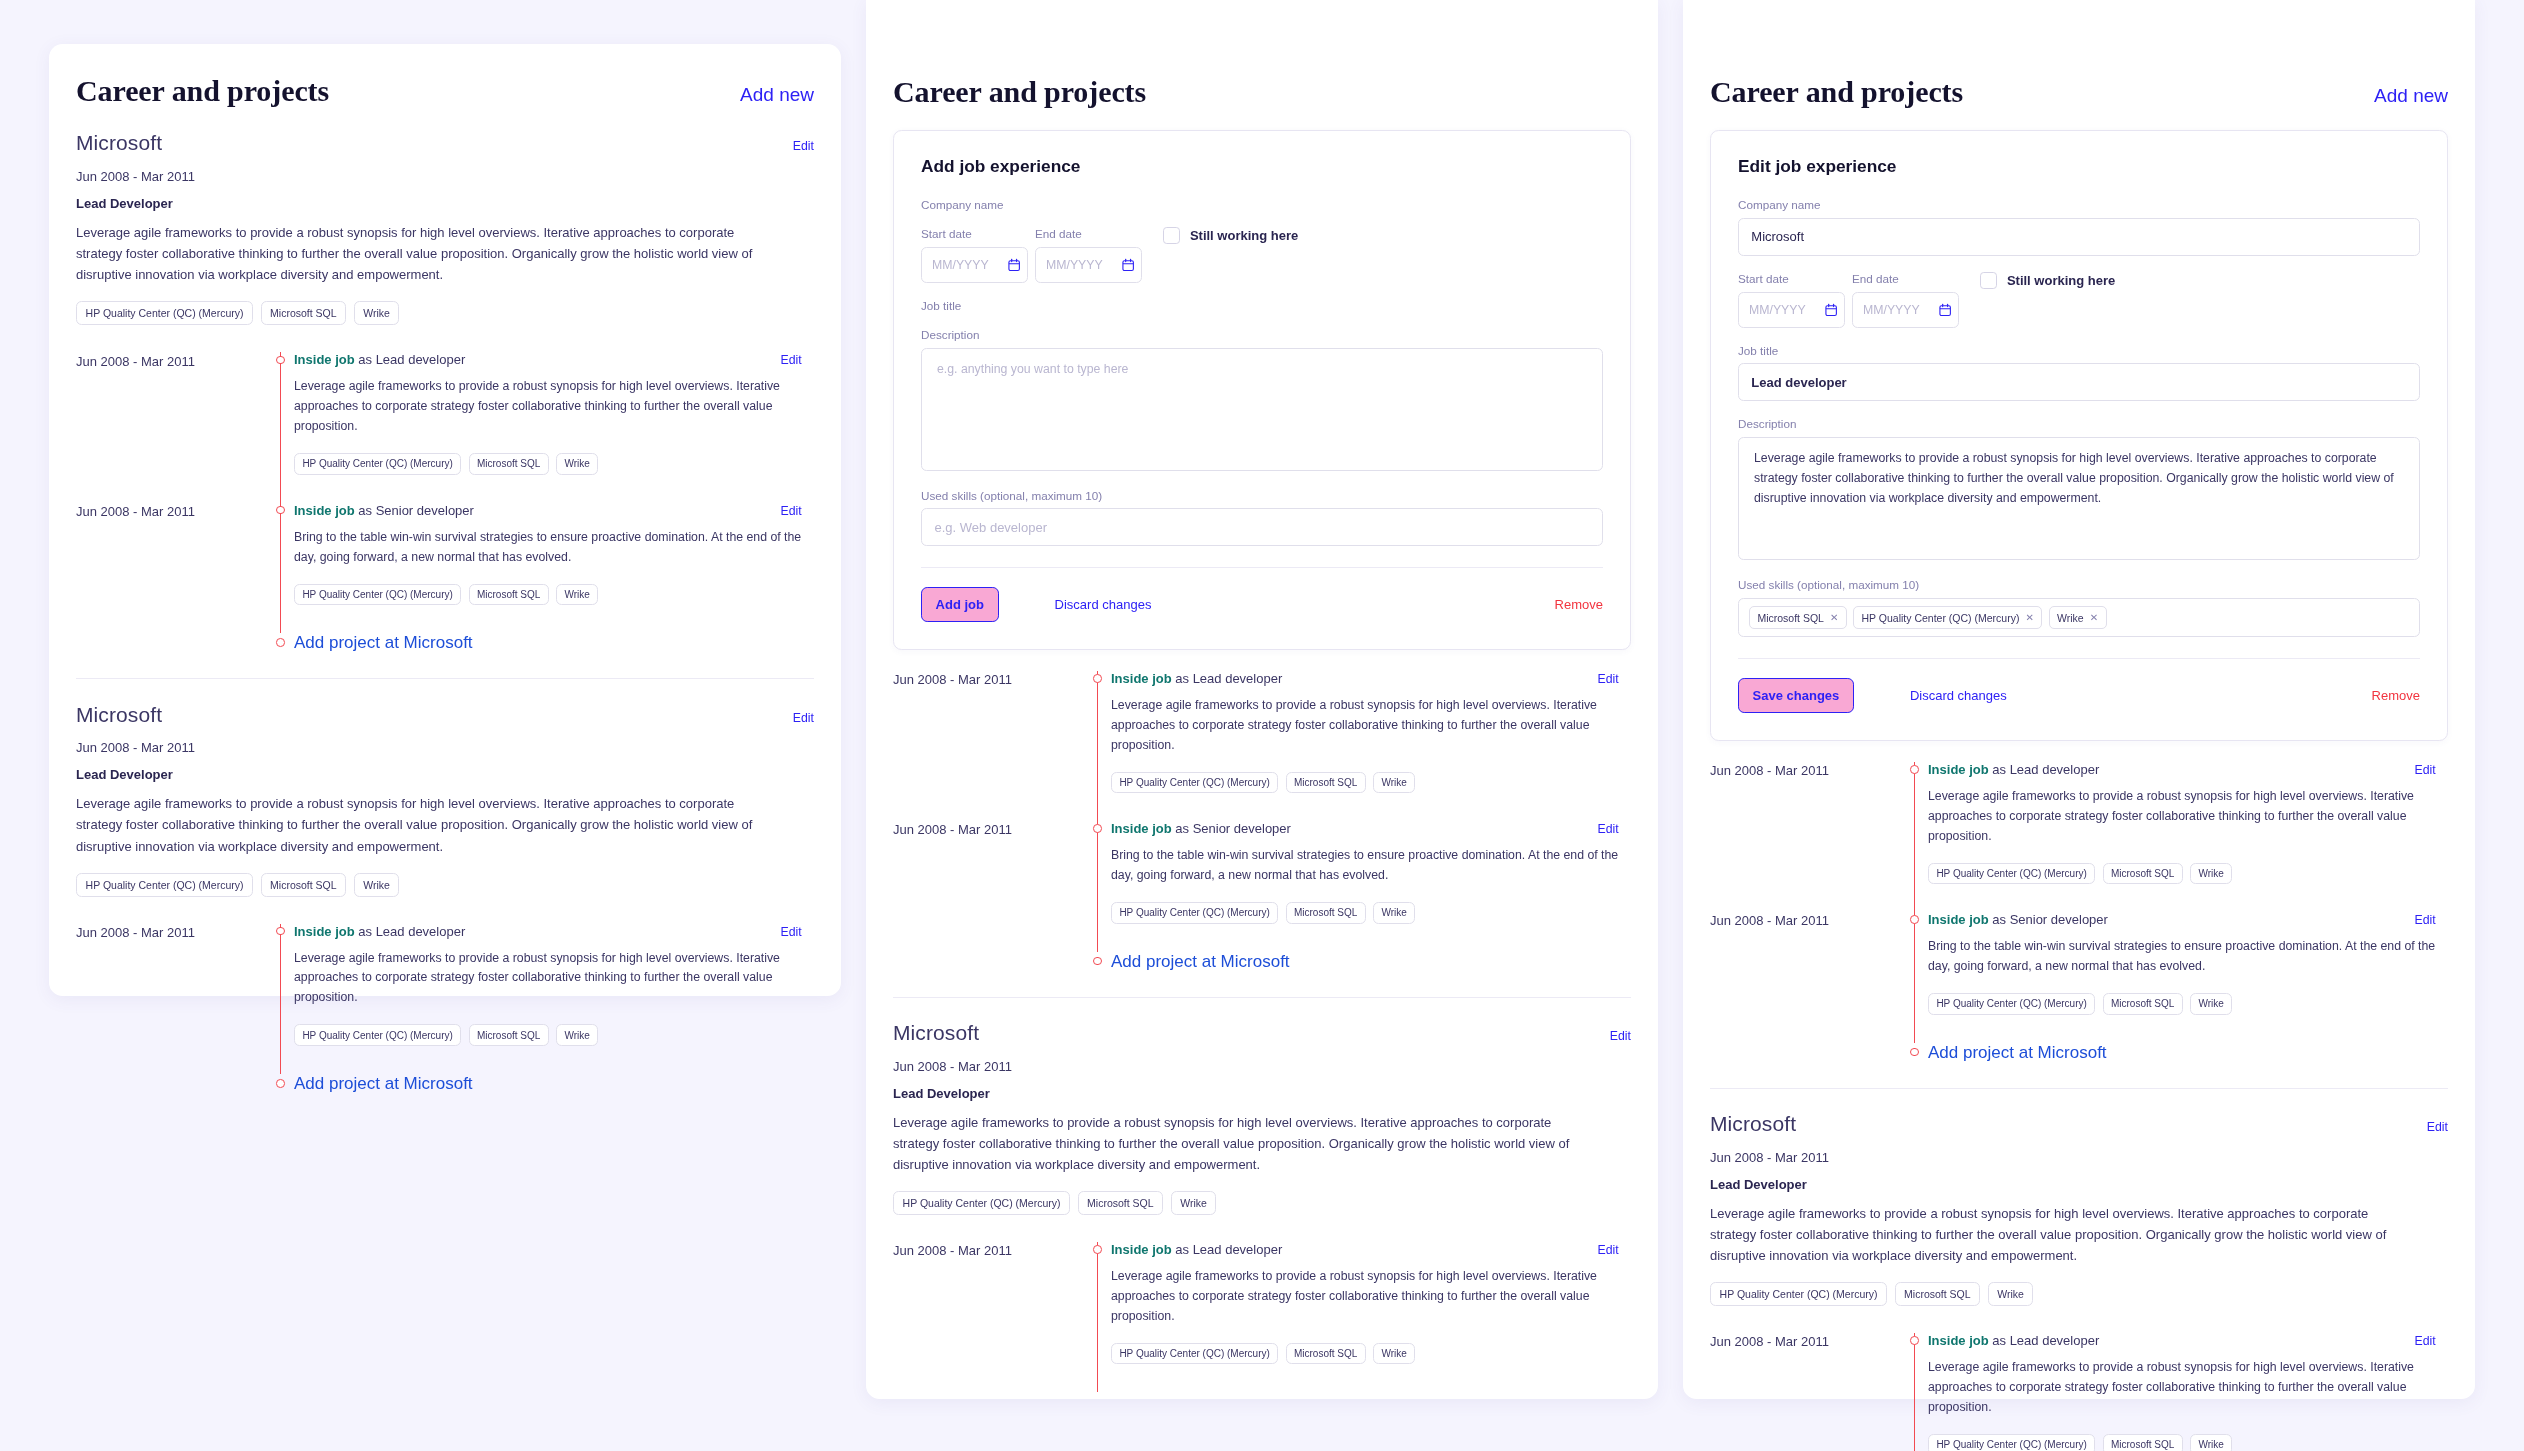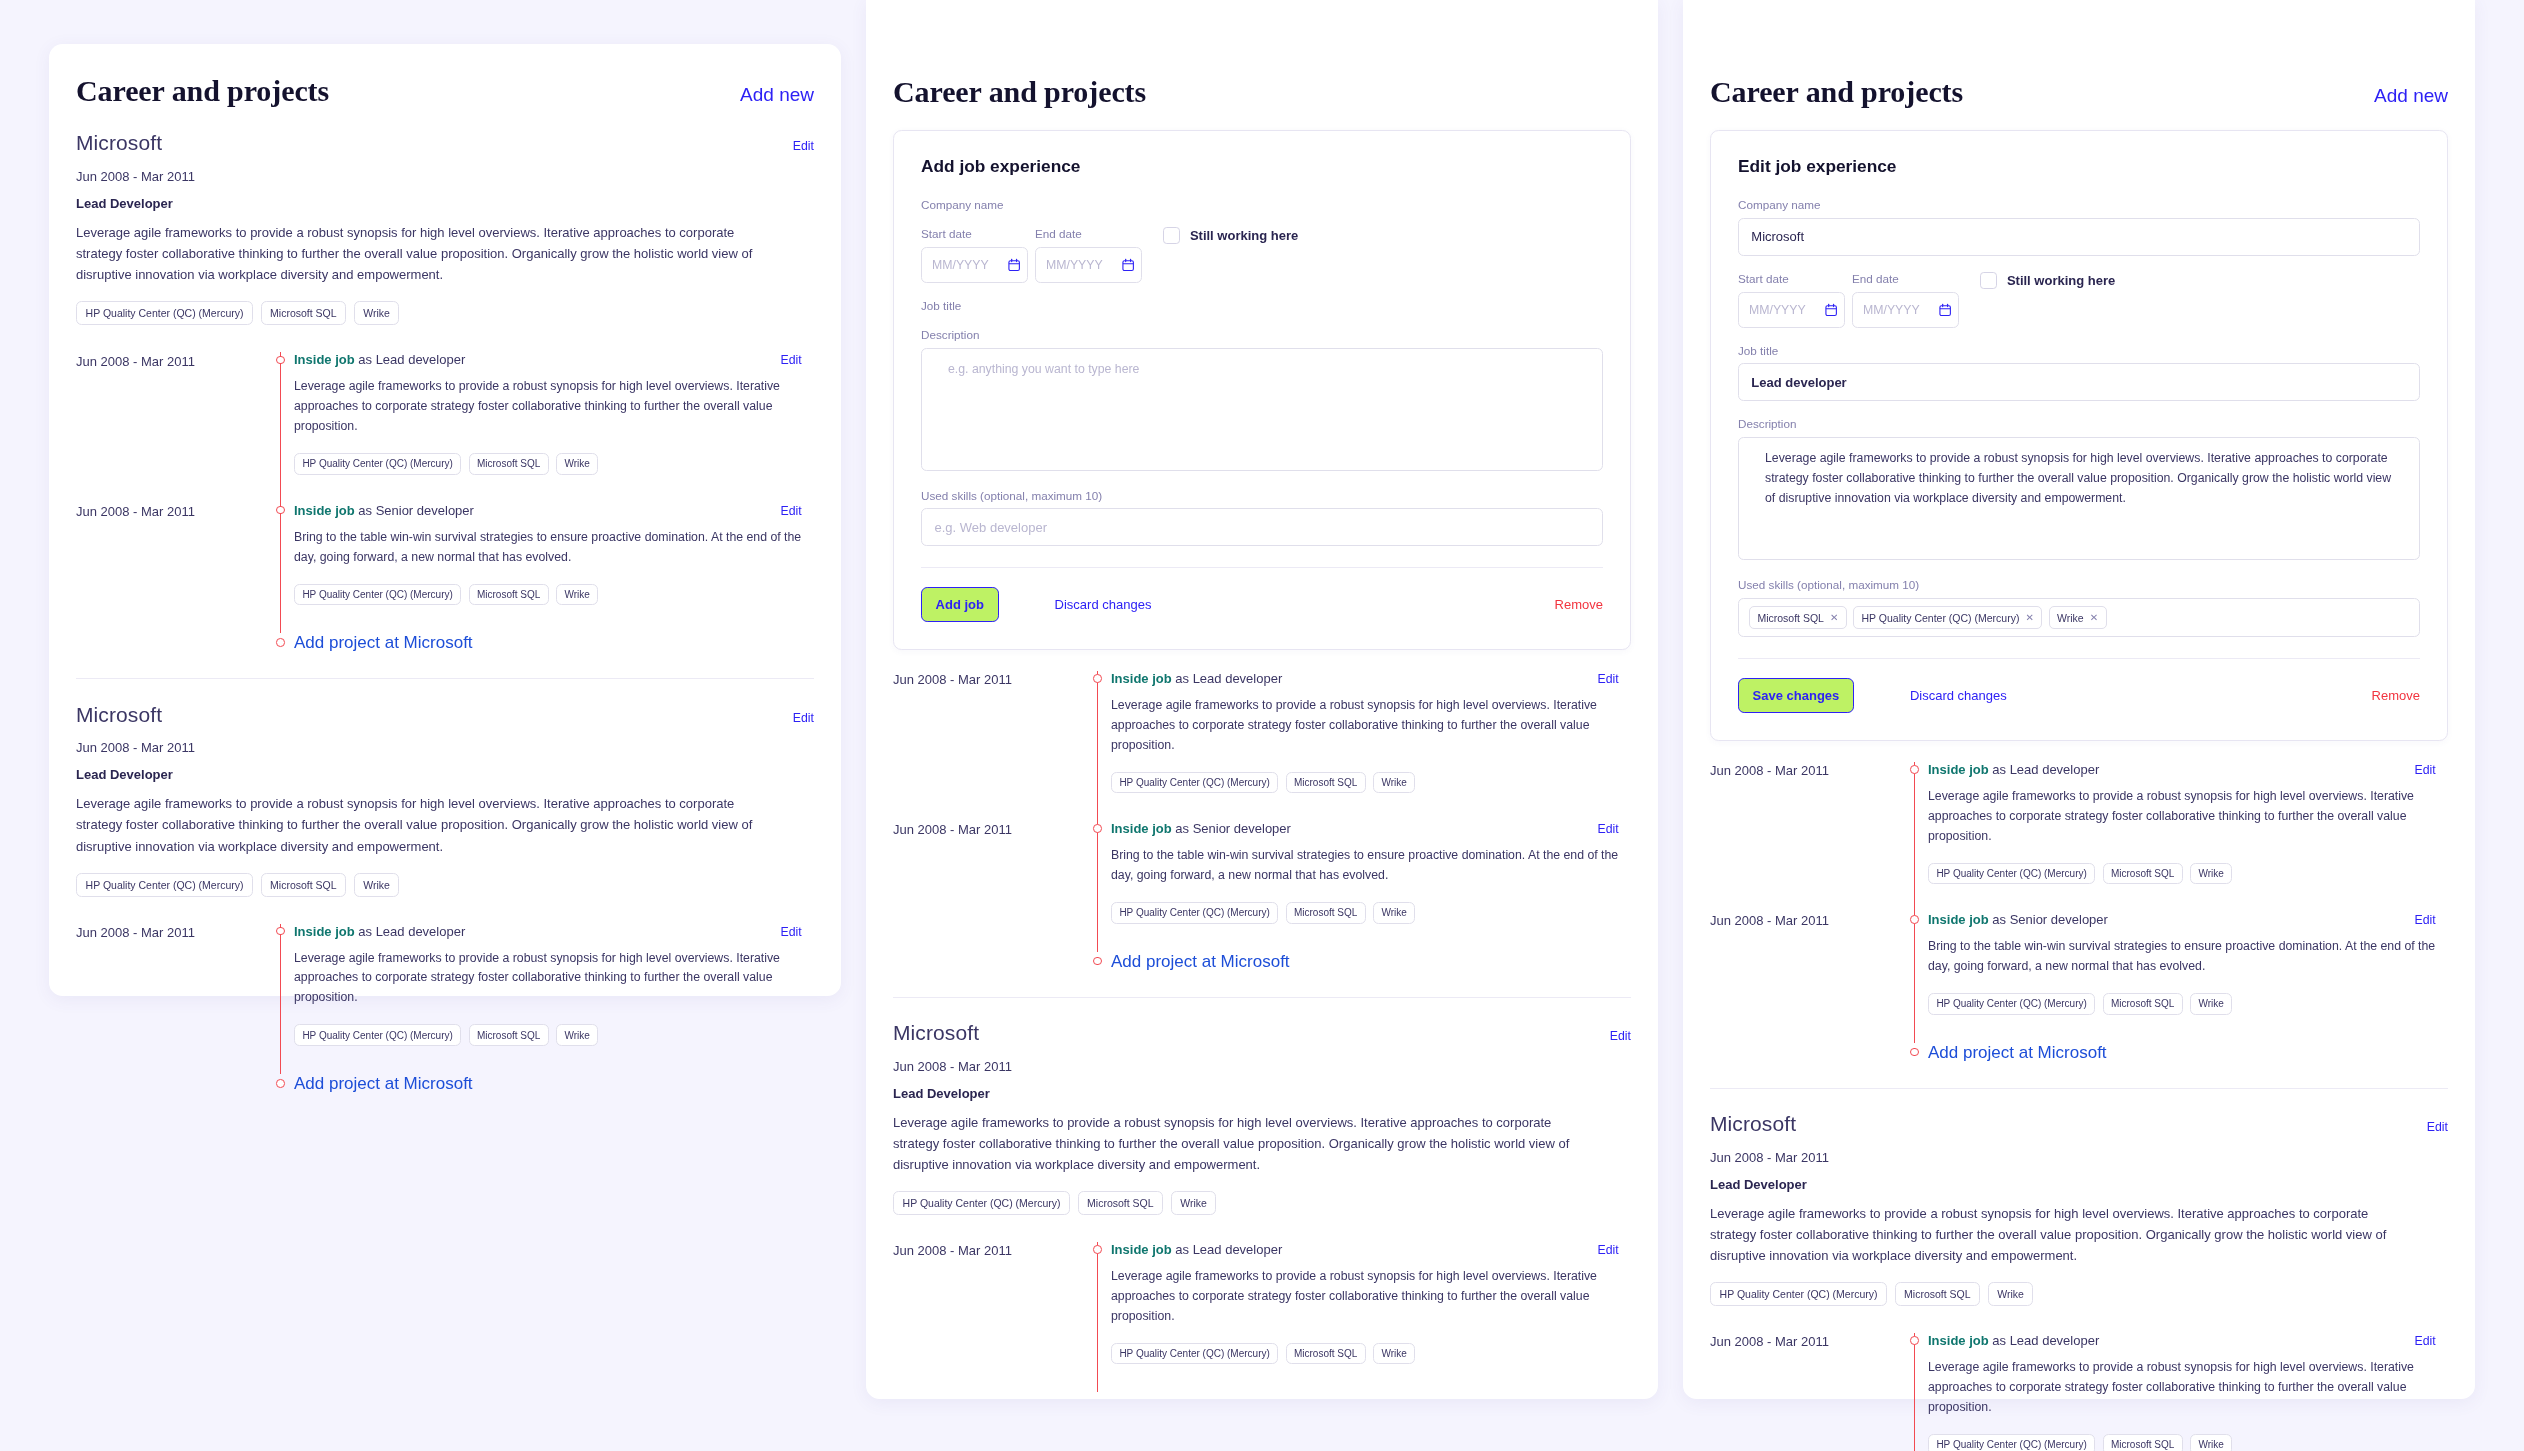--- a/index.html
+++ b/index.html
@@ -213,21 +213,21 @@
     outline: none;
   }
   .input.filled { font-weight: 400; }
   .input.bold { font-weight: 700; }
   .input::placeholder { color: #b9b6d0; font-weight: 400; }
   .textarea {
     width: 100%;
     height: 123px;
     border: 0.6px solid #e0dfeb;
     border-radius: 5.5px;
-    padding: 11px 26px;
+    padding: 11px 15px;
     font-family: "Liberation Sans", sans-serif;
     font-size: 12.3px;
     line-height: 1.6;
     color: #3b3664;
     background: #fff;
     outline: none;
     resize: none;
   }
   .textarea::placeholder { color: #b9b6d0; }
 
@@ -305,21 +305,21 @@
     border: 0;
     border-top: 0.6px solid #eceaf5;
     margin: 21px 0 18.5px 0;
   }
   .form-actions {
     display: flex;
     align-items: center;
   }
   .btn-primary {
     border: 1.2px solid #2d21f5;
-    background: #bef264;
+    background: #f9a8d4;
     color: #2d21f5;
     border-radius: 6.2px;
     height: 35px;
     padding: 0 13.6px;
     font-family: "Liberation Sans", sans-serif;
     font-size: 13px;
     font-weight: 700;
     cursor: pointer;
   }
   .btn-text {

